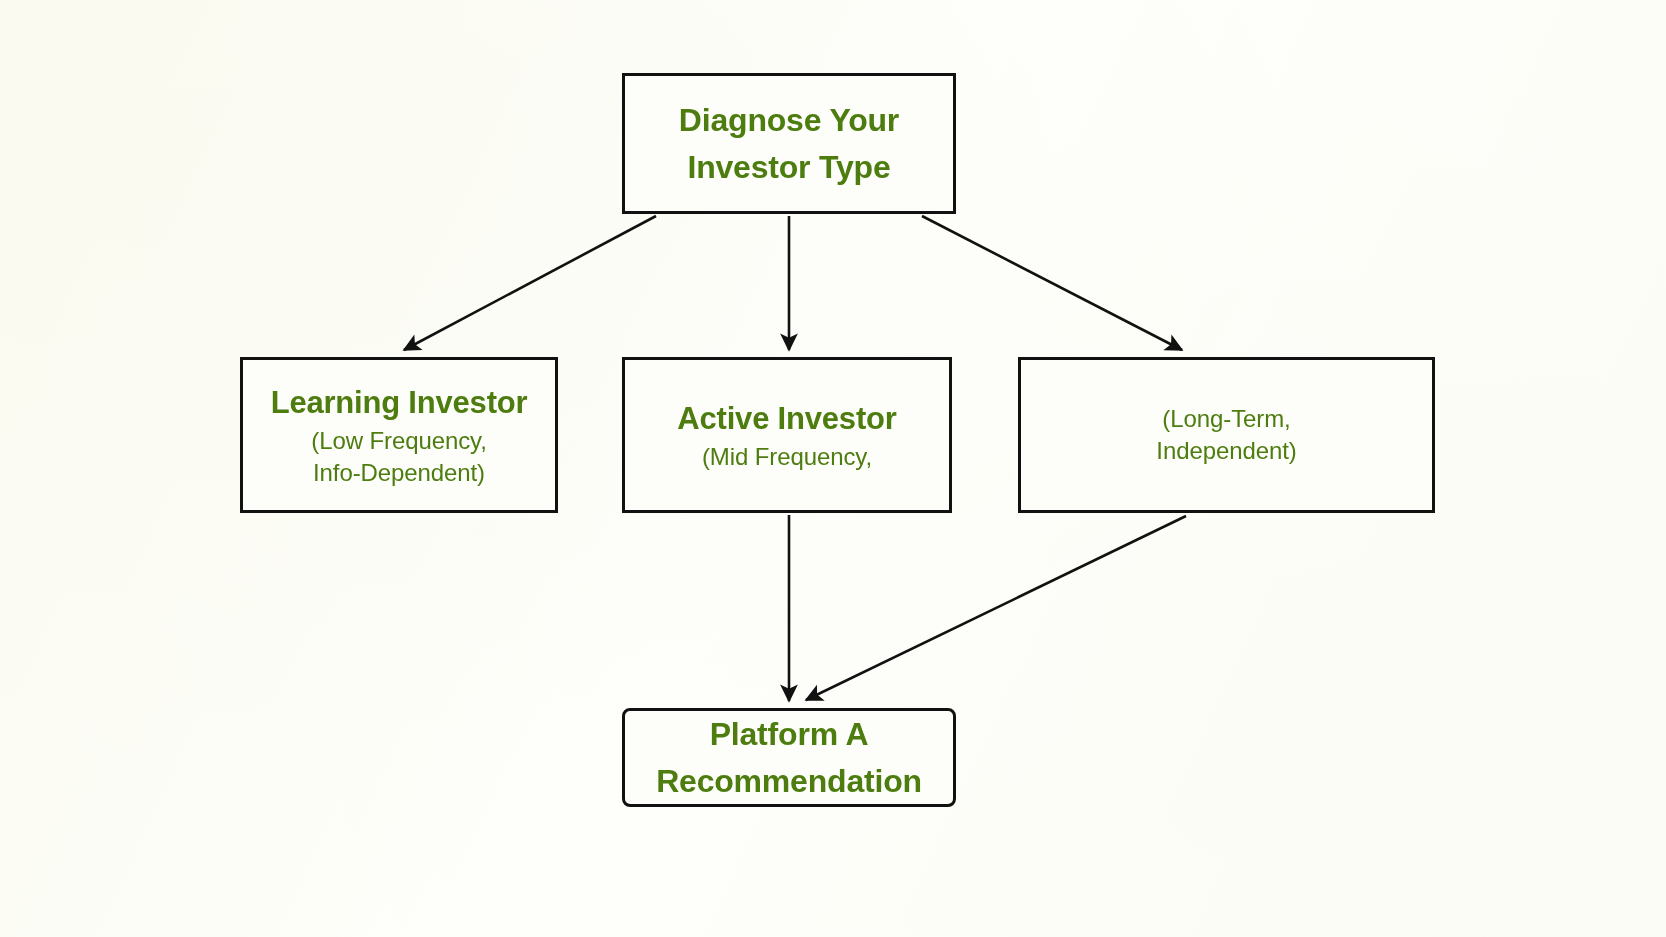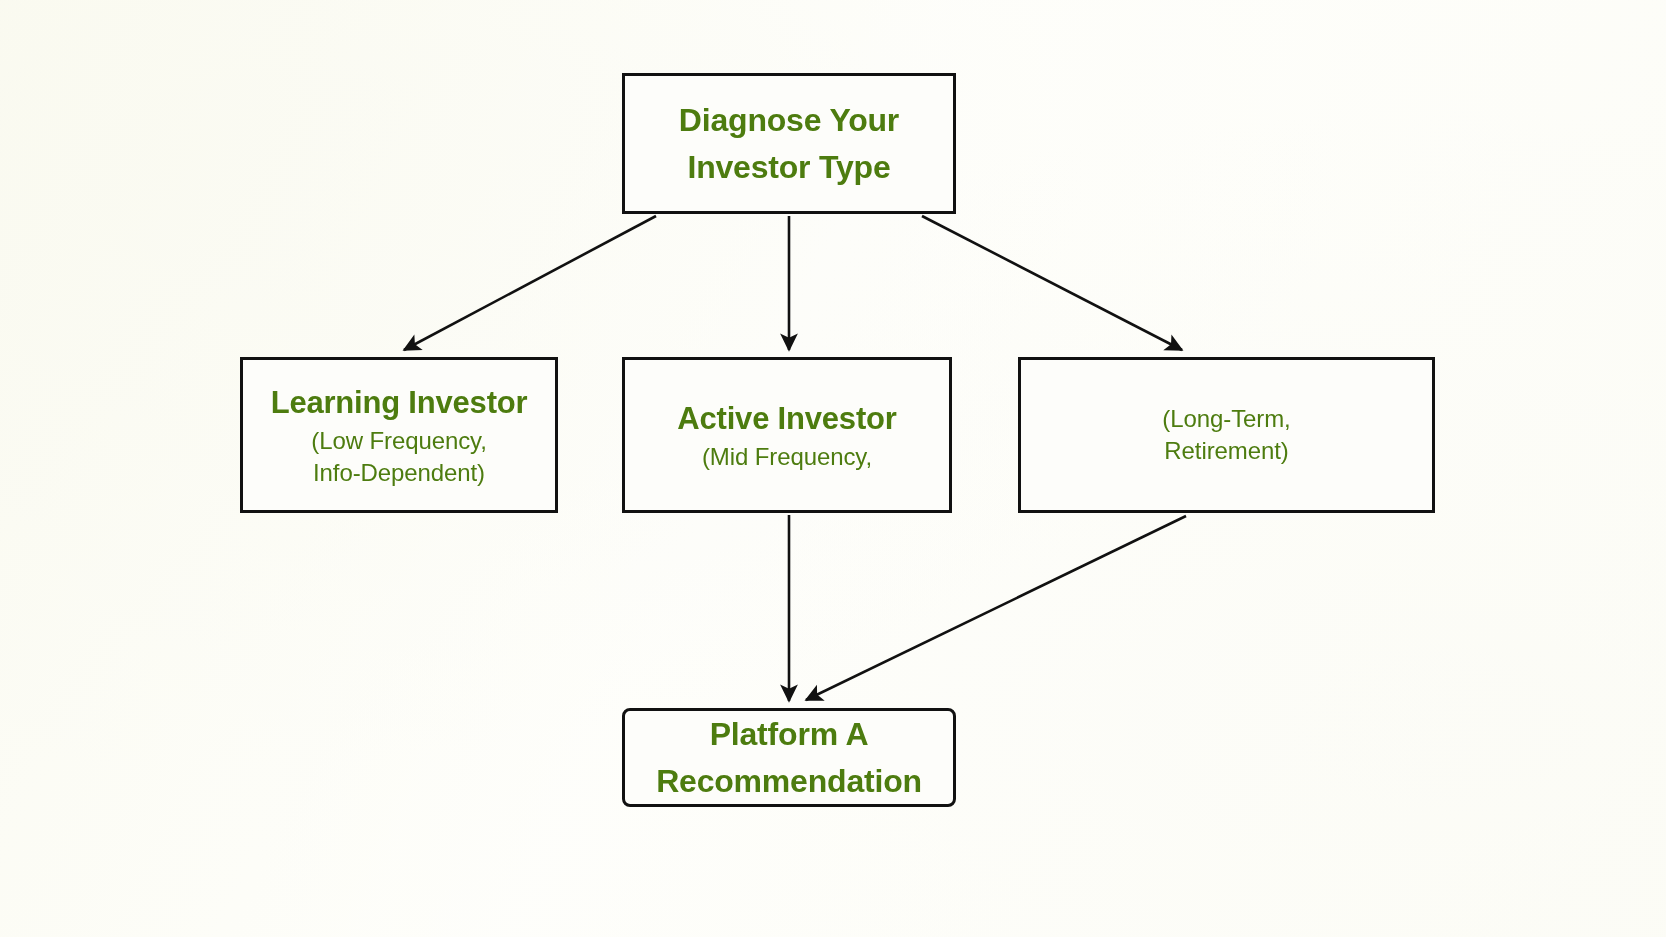--- a/index.html
+++ b/index.html
@@ -101,21 +101,21 @@
     <div class="sub">Info-Dependent)</div>
   </div>
 
   <div class="node" id="node-active">
     <div class="title">Active Investor</div>
     <div class="sub">(Mid Frequency,</div>
   </div>
 
   <div class="node" id="node-strategic">
     <div class="sub">(Long-Term,</div>
-    <div class="sub">Retirement)</div>
+    <div class="sub">Independent)</div>
   </div>
 
   <div class="node" id="node-platform">
     <div class="title">Platform A</div>
     <div class="title">Recommendation</div>
   </div>
 
 </div>
 
 </body></html>

